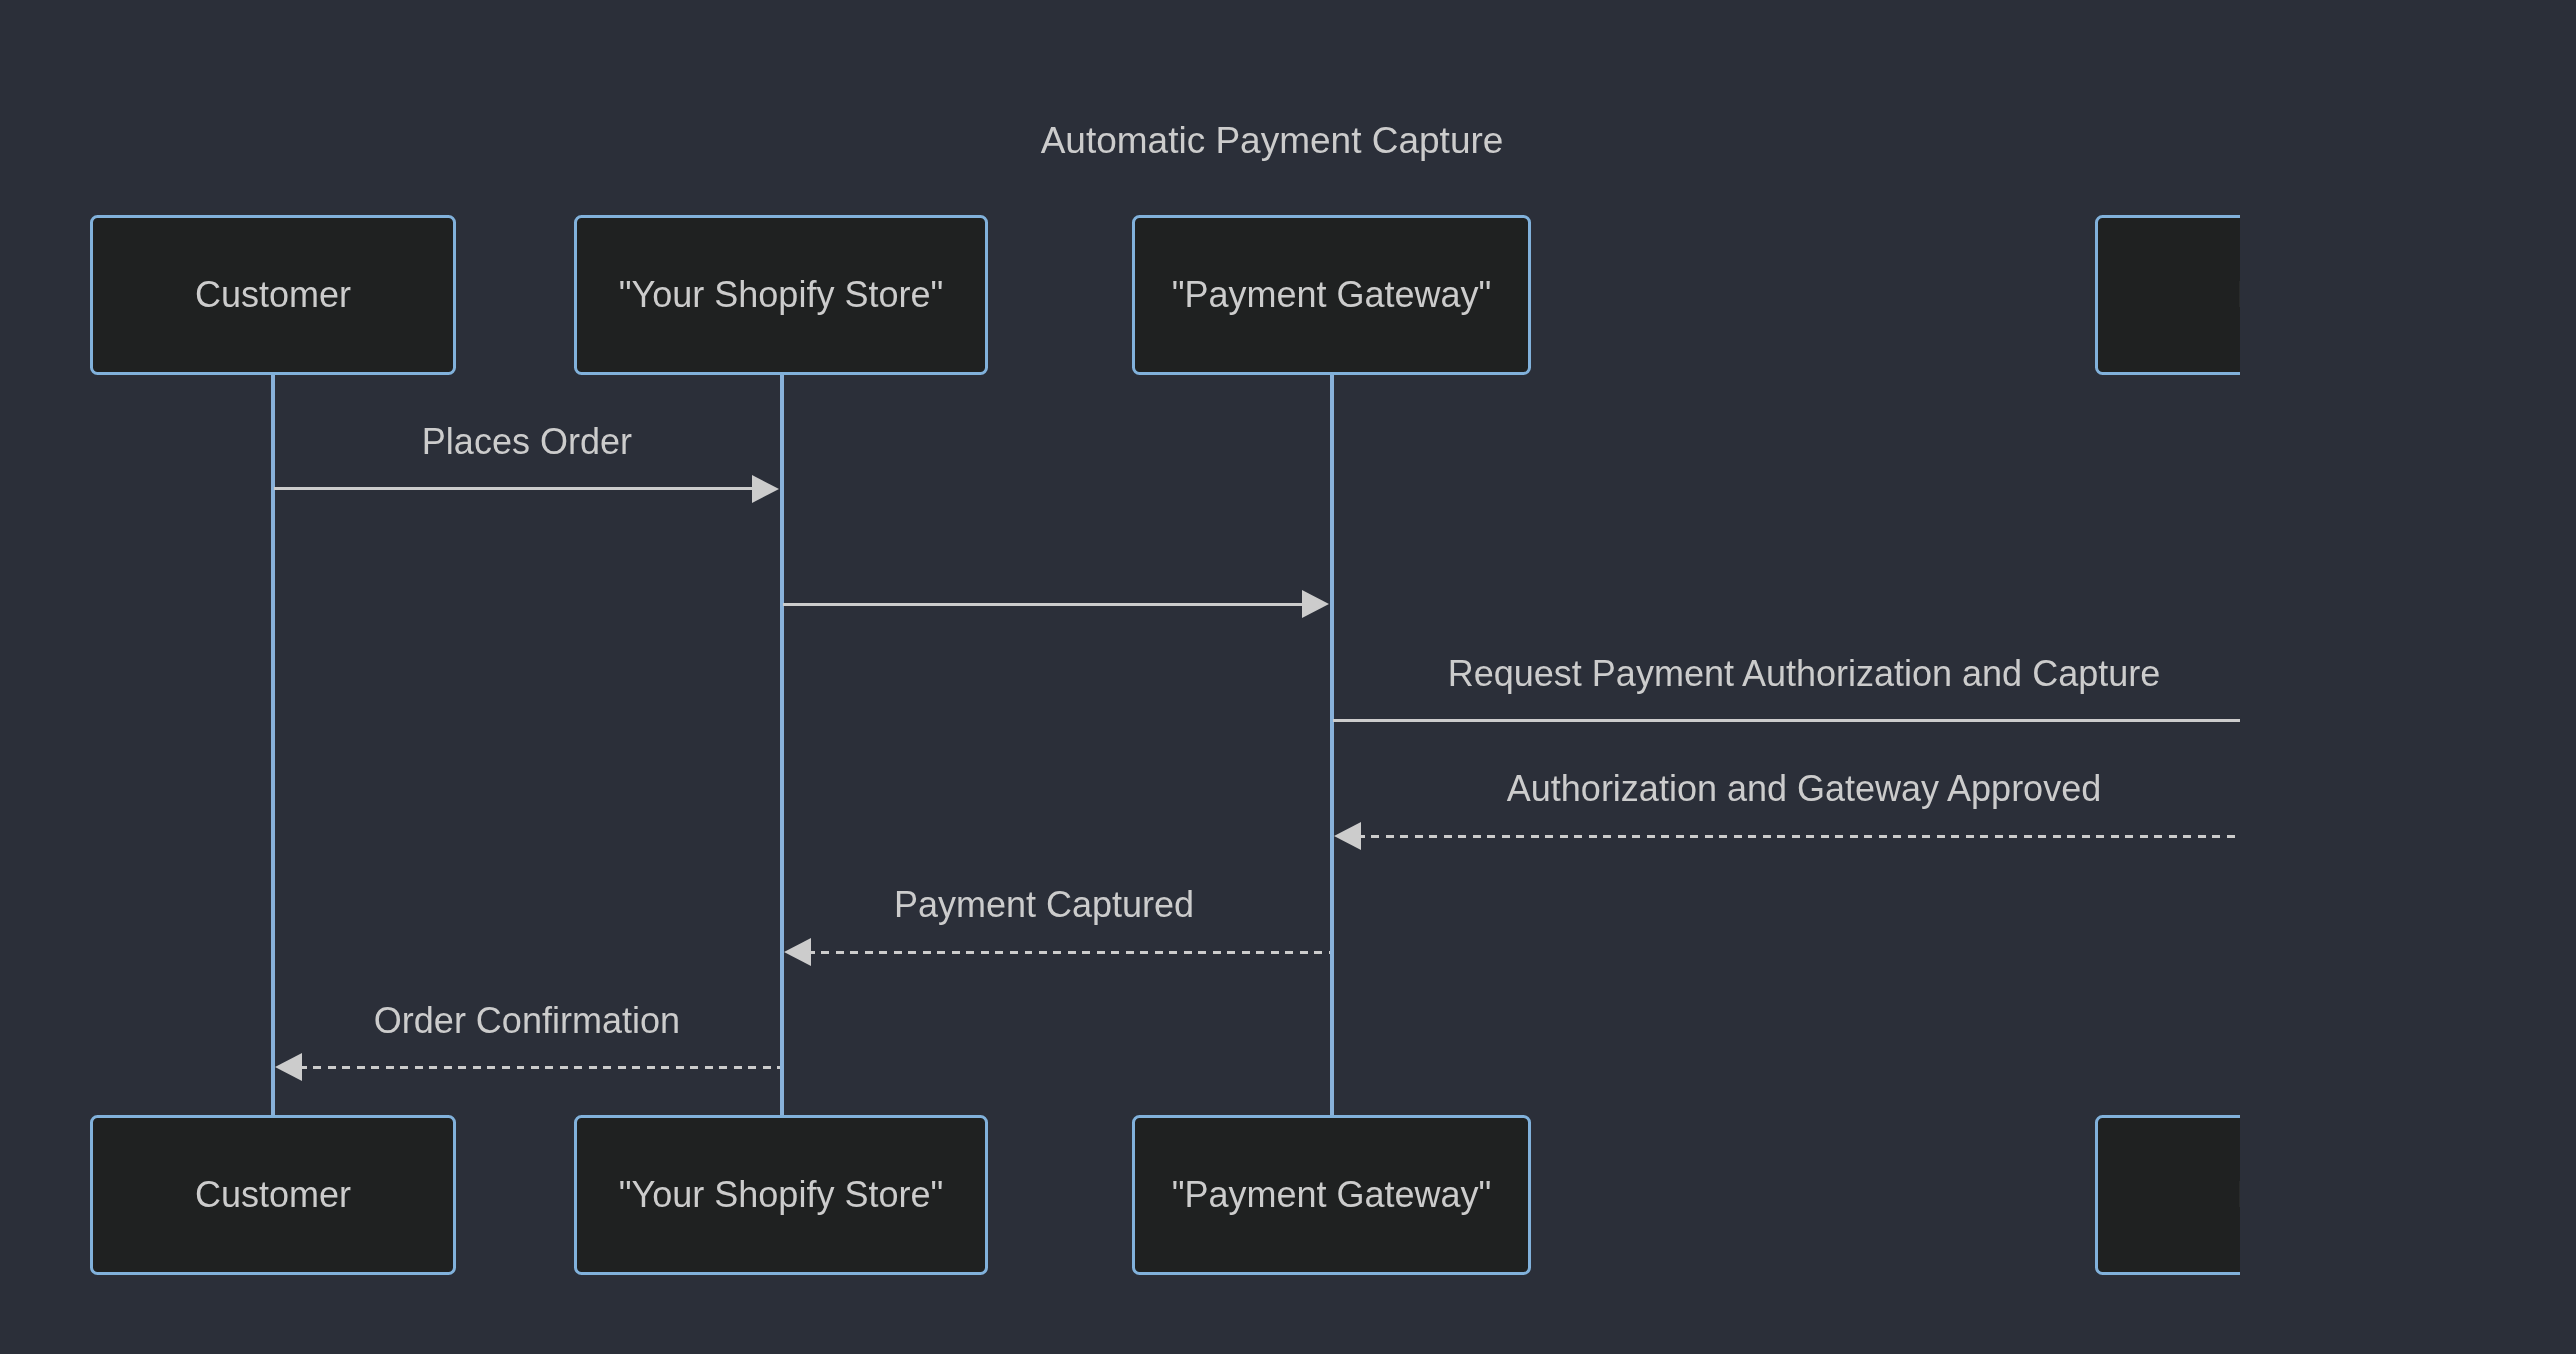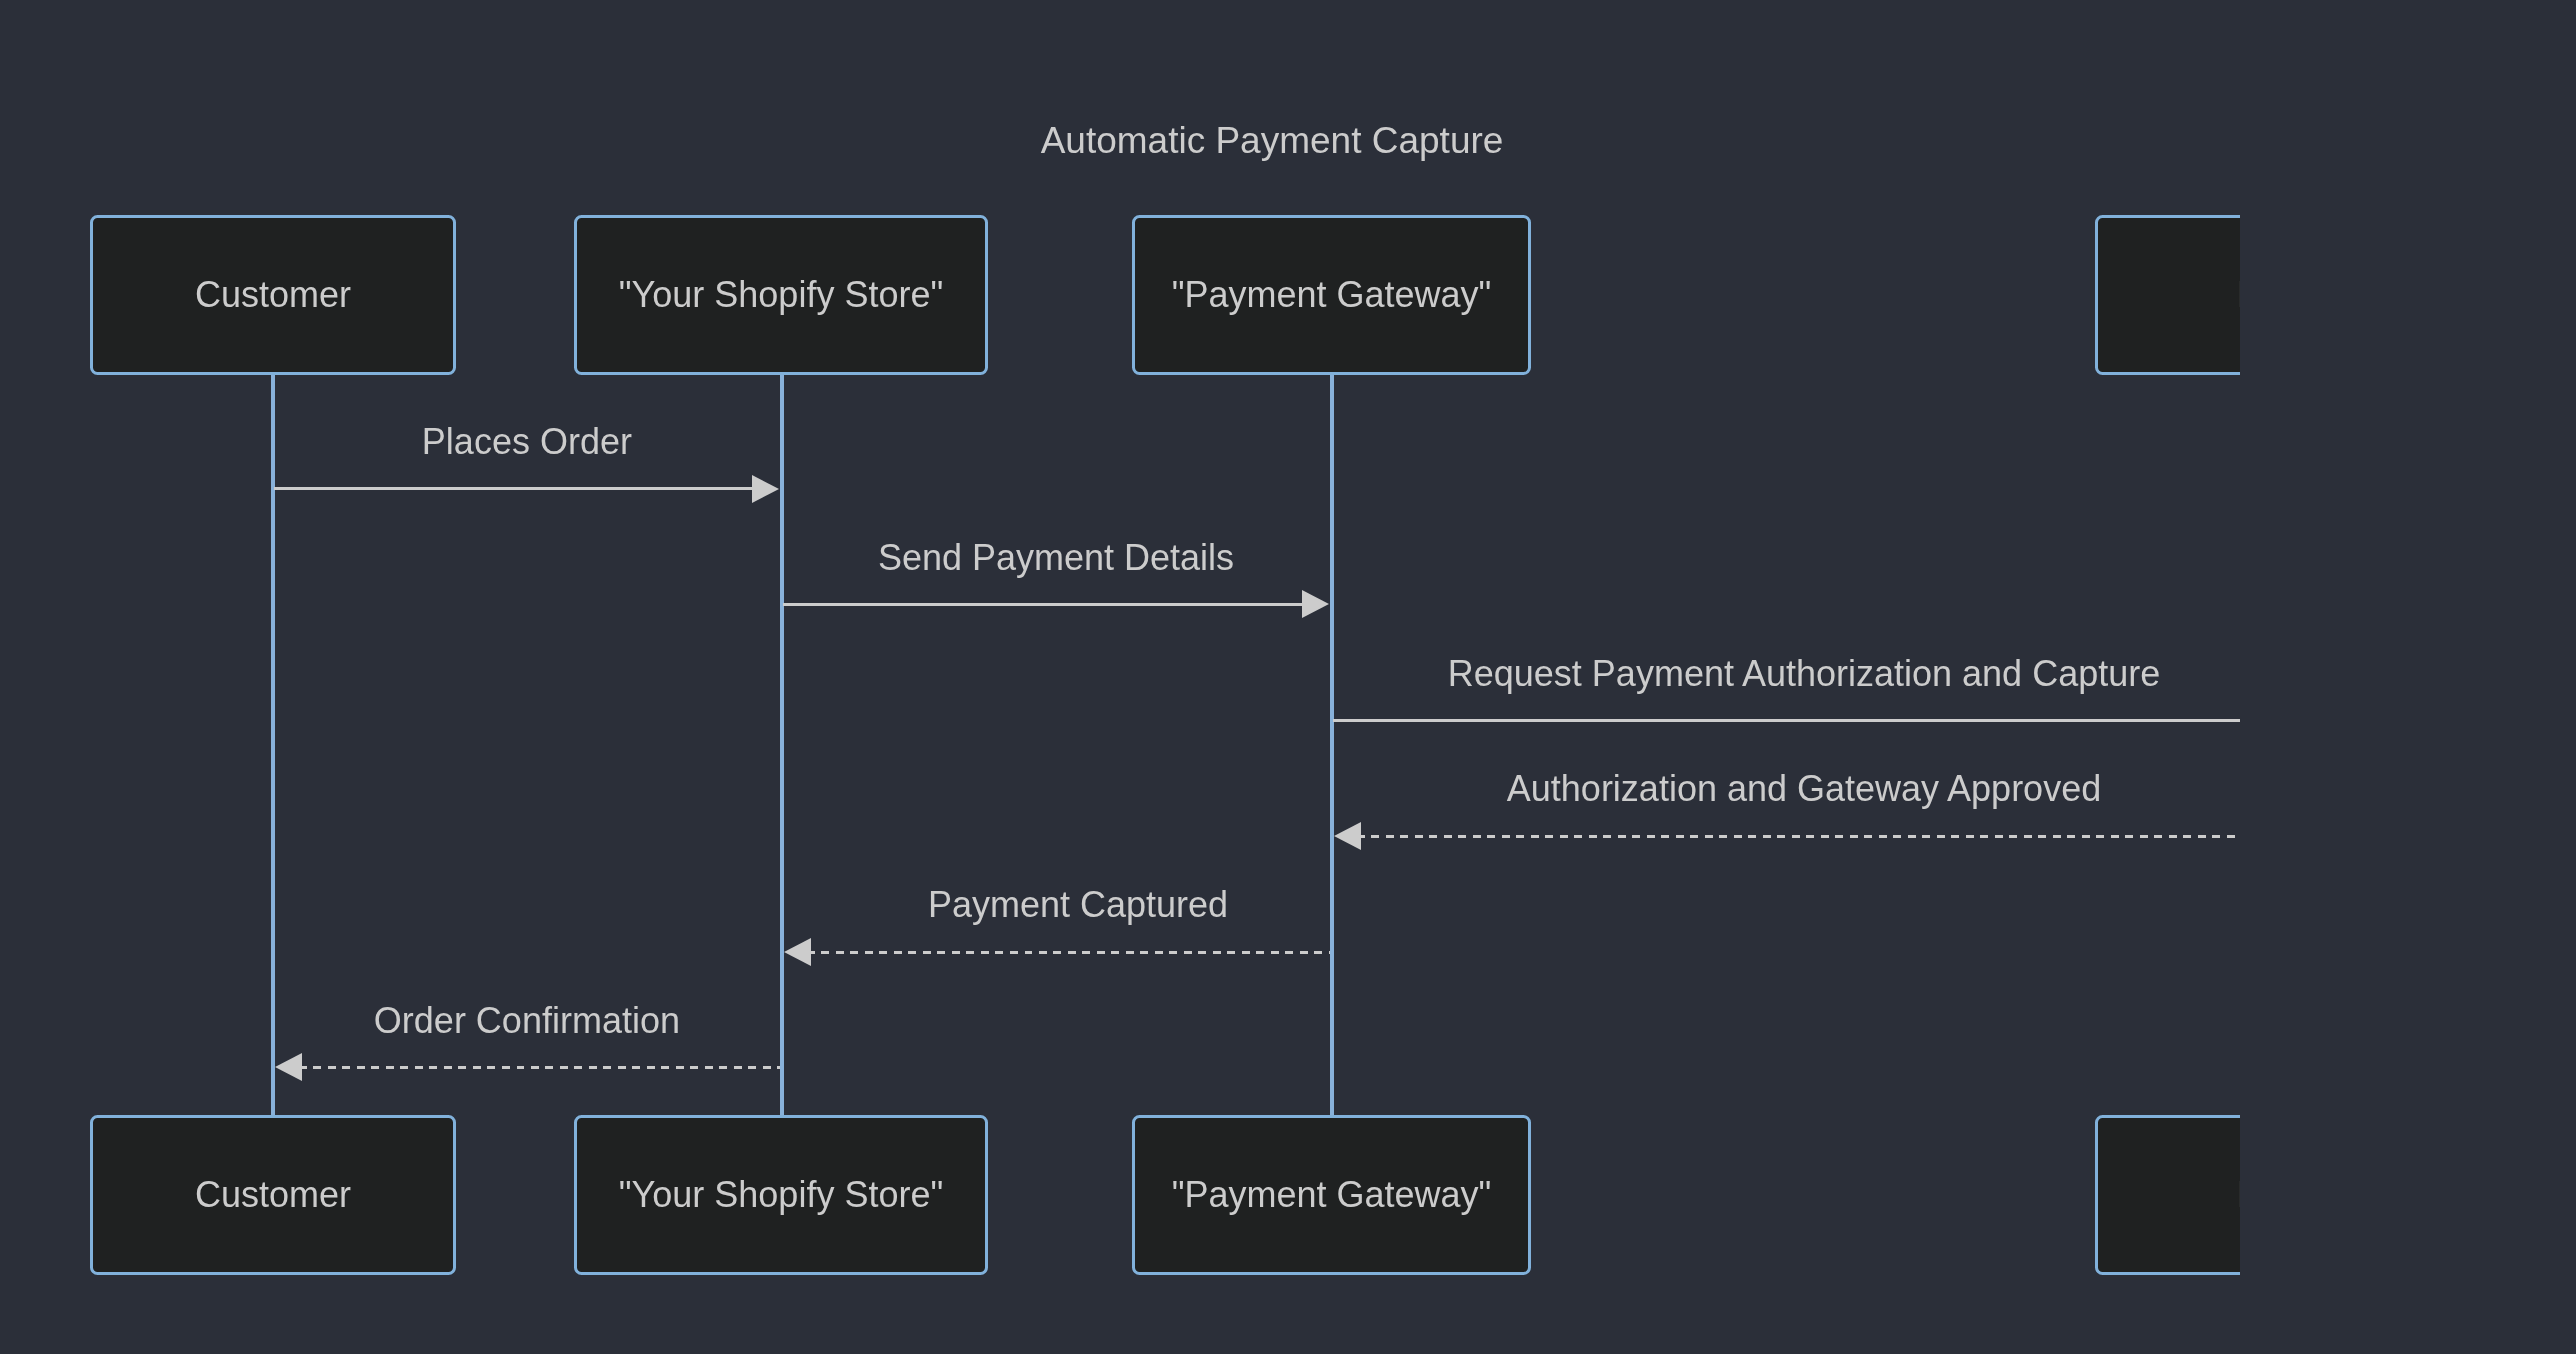--- a/index.html
+++ b/index.html
@@ -88,27 +88,26 @@
     </div>
     <div class="actor" style="left: 2095px; top: 1115px; width: 366px; height: 160px;">
       <span>Bank</span>
     </div>
     <div class="lifeline" style="left: 2276px; top: 375px; height: 740px;"></div>
     <div class="msg-line" style="top: 487px; left: 274px; width: 481px;"></div>
     <div class="msg-head right" style="top: 475px; left: 752px;"></div>
     <div class="msg-label" style="left: -6.1px; top: 422px;">Places Order</div>
     <div class="msg-line" style="top: 603px; left: 783px; width: 523px;"></div>
     <div class="msg-head right" style="top: 590px; left: 1302px;"></div>
-    <div class="msg-label" style="left: 523px; top: 538px;">Send Payment Details</div>
     <div class="msg-line" style="top: 719px; left: 1333px; width: 919px;"></div>
     <div class="msg-head right" style="top: 706px; left: 2248px;"></div>
     <div class="msg-label" style="left: 1271px; top: 654px;">Request Payment Authorization and Capture</div>
     <div class="msg-line dashed" style="top: 835px; left: 1357px; width: 919px;"></div>
     <div class="msg-head left" style="top: 822px; left: 1334px;"></div>
     <div class="msg-label" style="left: 1271px; top: 769px;">Authorization and Gateway Approved</div>
     <div class="msg-line dashed" style="top: 951px; left: 807px; width: 523px;"></div>
     <div class="msg-head left" style="top: 938px; left: 784px;"></div>
-    <div class="msg-label" style="left: 545px; top: 885px;">Payment Captured</div>
+    <div class="msg-label" style="left: 511px; top: 885px;">Payment Captured</div>
     <div class="msg-line dashed" style="top: 1066px; left: 299px; width: 481px;"></div>
     <div class="msg-head left" style="top: 1053px; left: 275px;"></div>
     <div class="msg-label" style="left: -6.1px; top: 1001px;">Order Confirmation</div>
   </div>
 
 
 </body></html>

